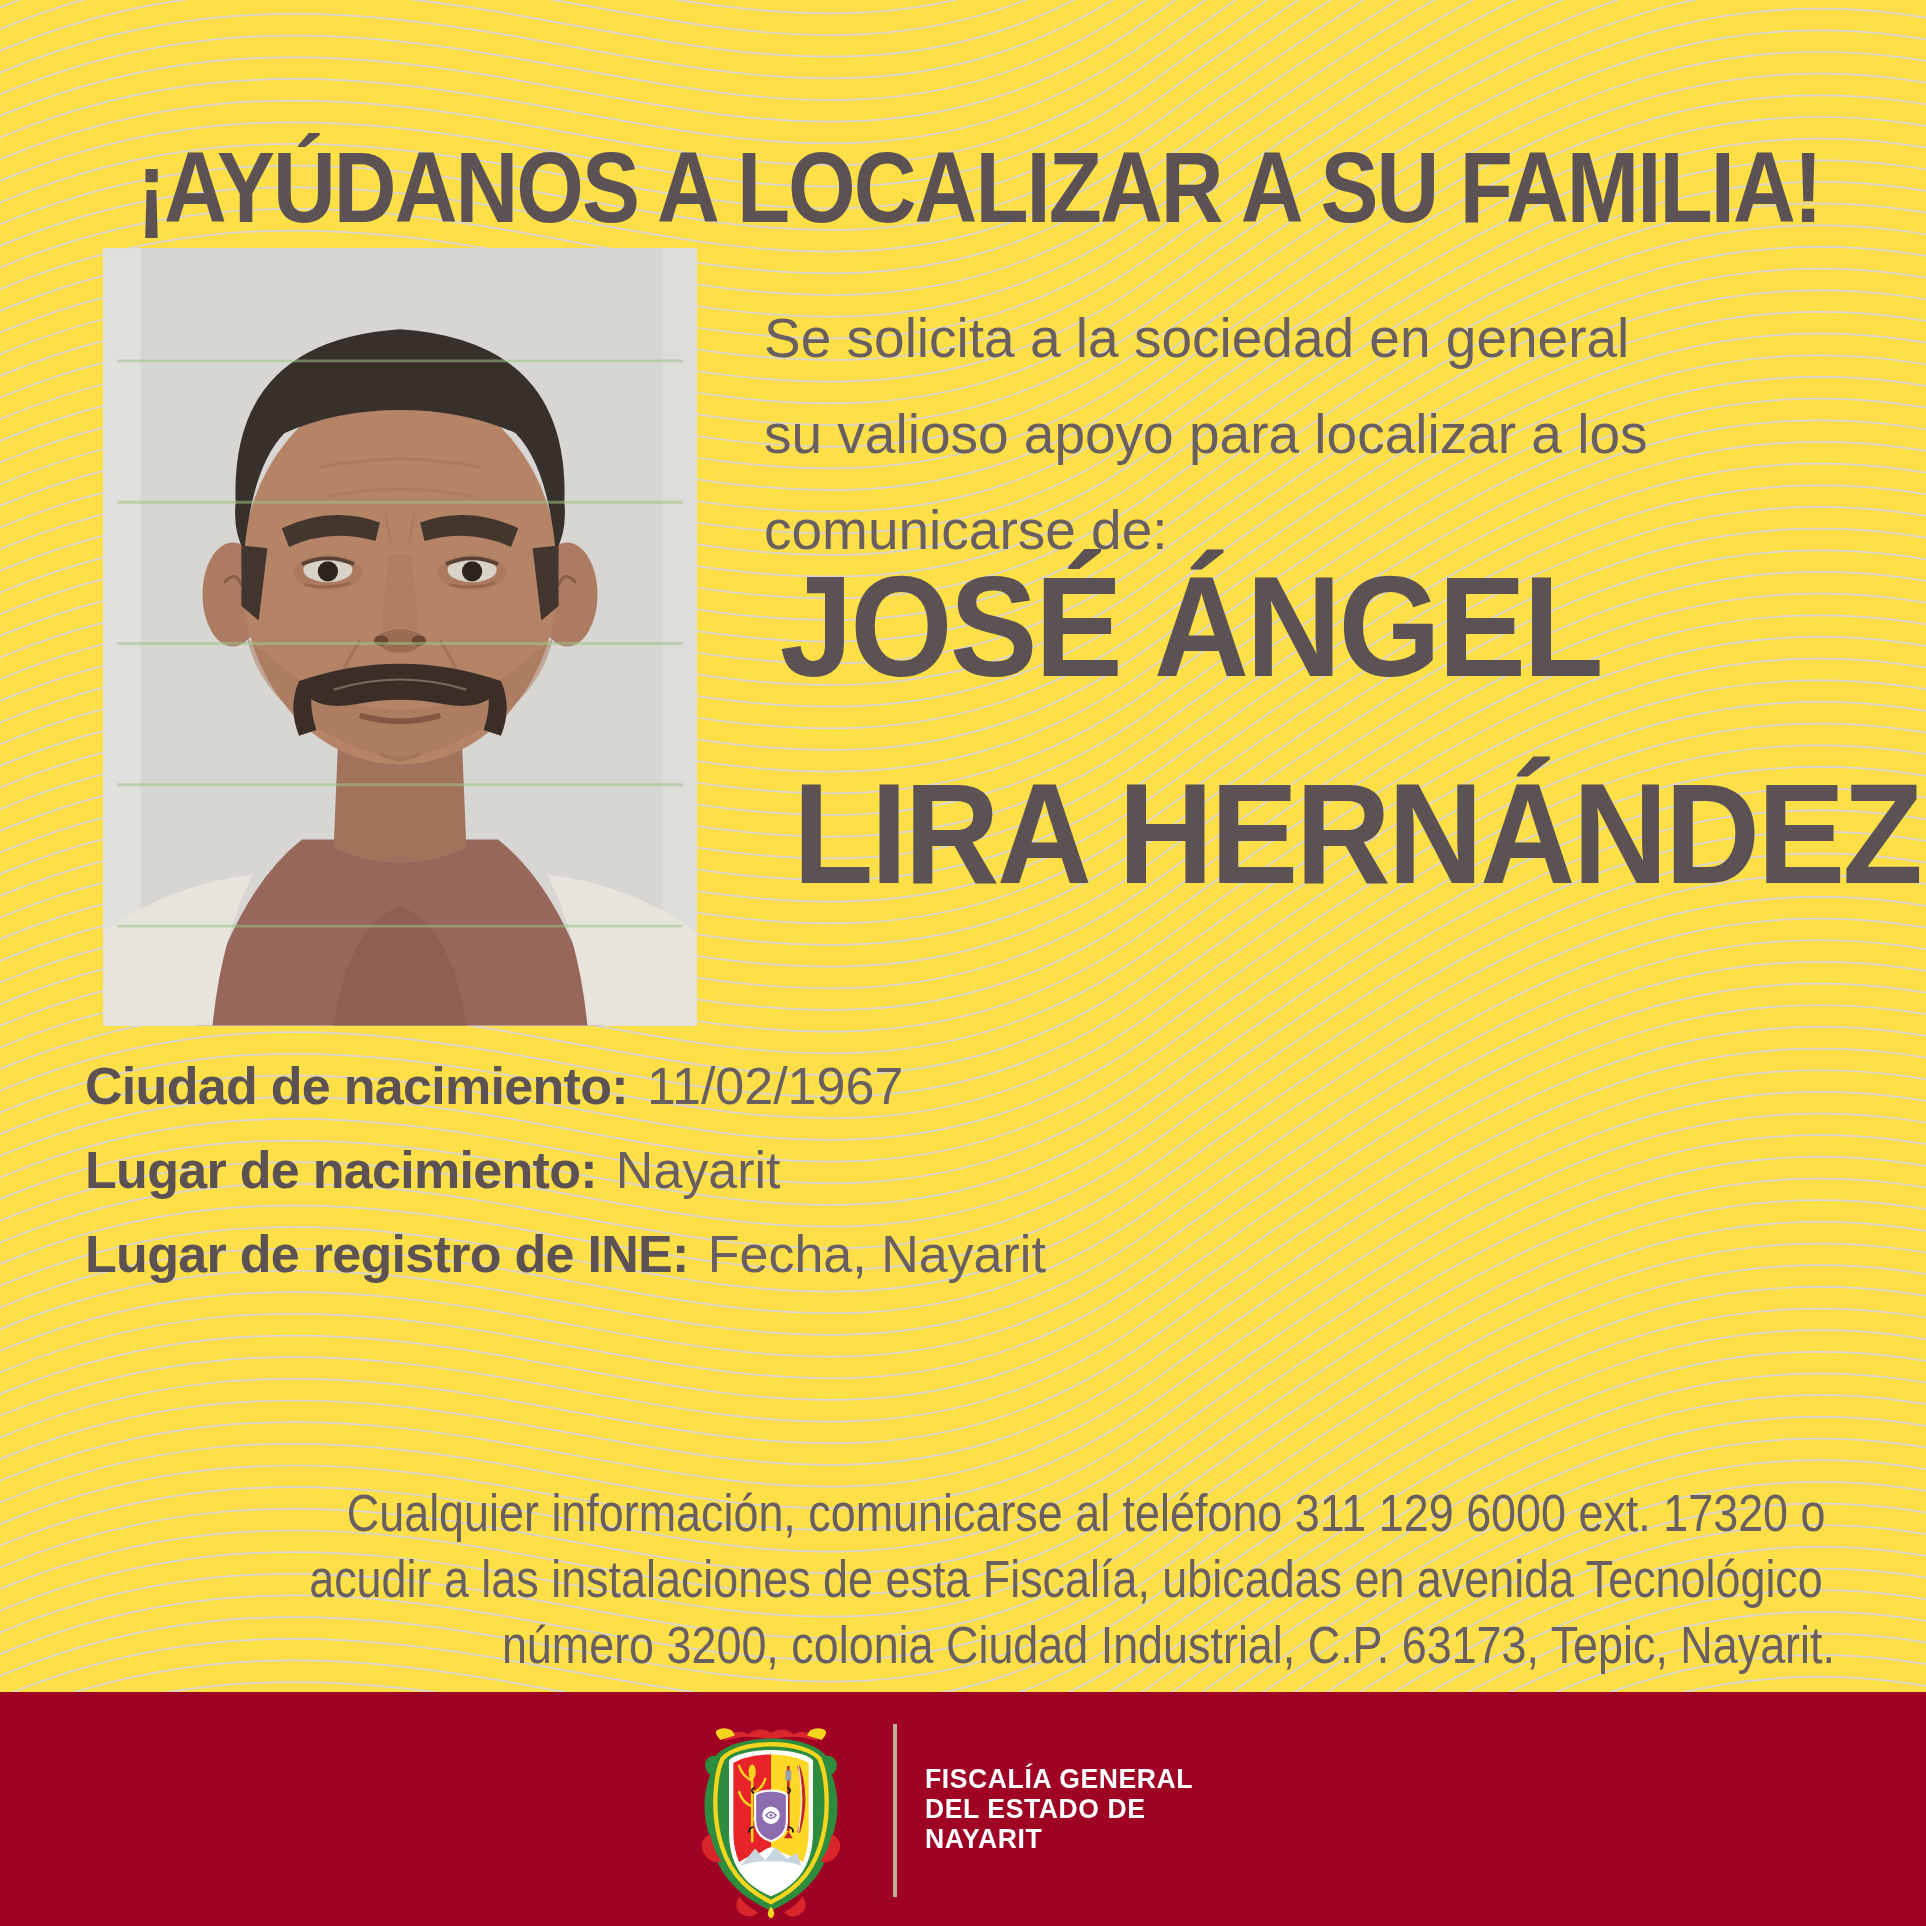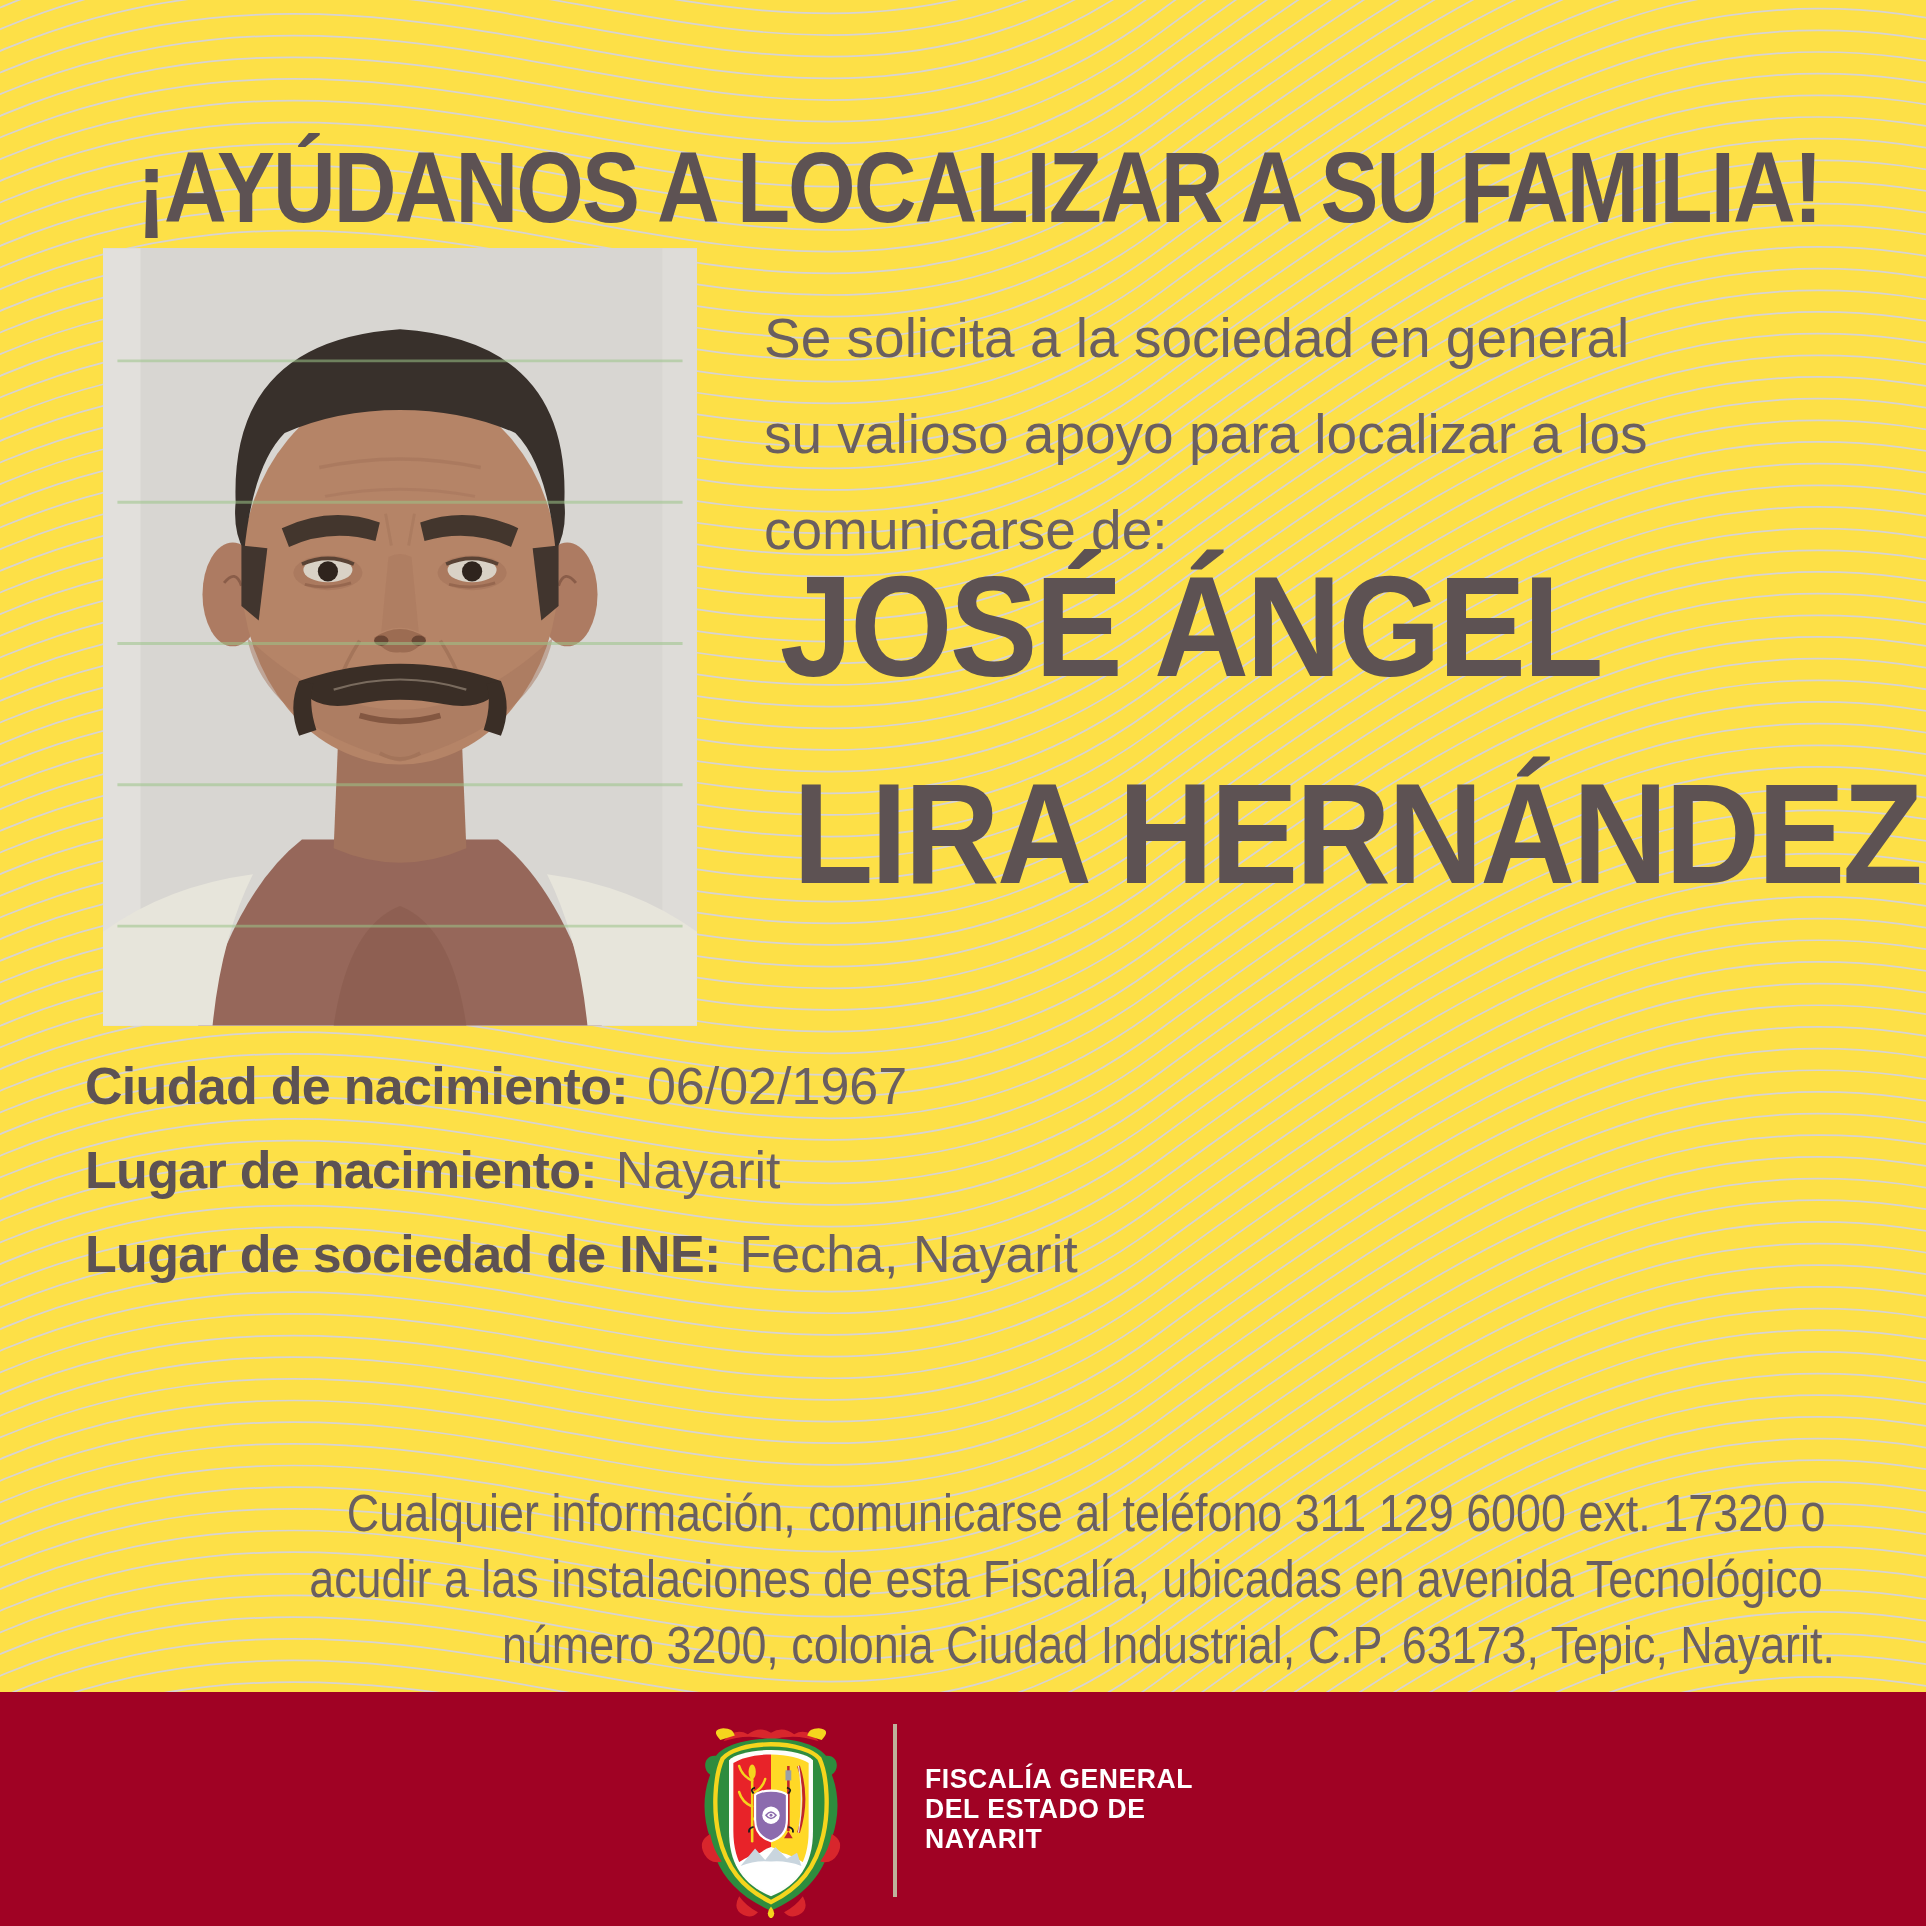--- a/index.html
+++ b/index.html
@@ -115,28 +115,28 @@
     <span style="display:block">su valioso apoyo para localizar a los</span>
     <span style="display:block">comunicarse de:</span>
   </p>
 
   <div class="name-line name1"><span>JOSÉ ÁNGEL</span></div>
   <div class="name-line name2"><span>LIRA HERNÁNDEZ</span></div>
 
   <div class="details">
     <div class="detail-row">
       <span class="detail-label">Ciudad de nacimiento:</span>
-      <span class="detail-value">06/02/1967</span>
+      <span class="detail-value">11/02/1967</span>
     </div>
     <div class="detail-row">
       <span class="detail-label">Lugar de nacimiento:</span>
       <span class="detail-value">Nayarit</span>
     </div>
     <div class="detail-row">
-      <span class="detail-label">Lugar de sociedad de INE:</span>
+      <span class="detail-label">Lugar de registro de INE:</span>
       <span class="detail-value">Fecha, Nayarit</span>
     </div>
   </div>
 
 
   <div class="contact">
     <div class="c-line"><span>Cualquier información, comunicarse al teléfono 311 129 6000 ext. 17320 o</span></div>
     <div class="c-line"><span>acudir a las instalaciones de esta Fiscalía, ubicadas en avenida Tecnológico</span></div>
     <div class="c-line"><span>número 3200, colonia Ciudad Industrial, C.P. 63173, Tepic, Nayarit.</span></div>
   </div>

